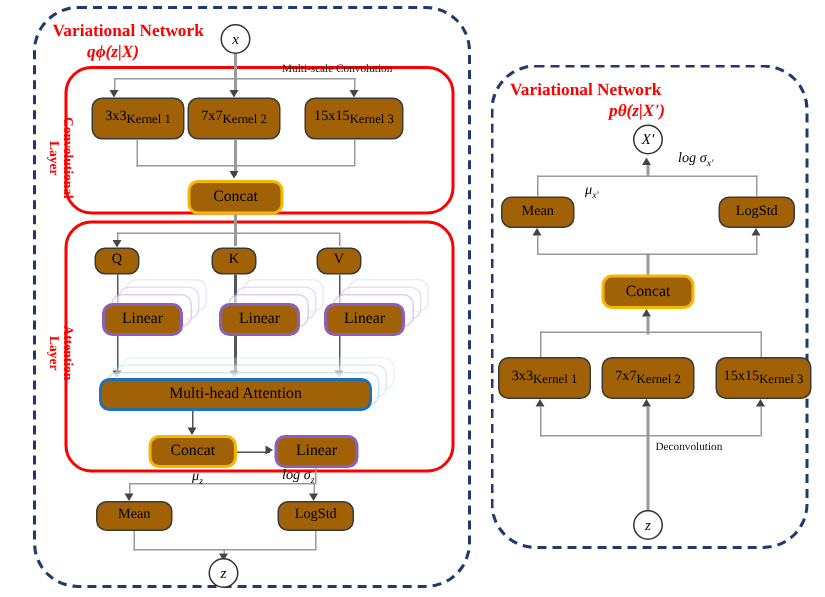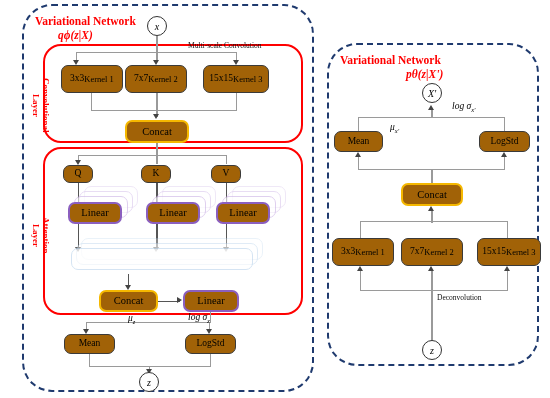--- a/index.html
+++ b/index.html
@@ -164,20 +164,23 @@
   <div class="ln v dk" style="left:156.4px;top:224px;height:26px;"></div>
   <div class="ln v dk" style="left:226px;top:224px;height:26px;"></div>
   <div class="arw dn" style="left:75px;top:247px;"></div>
   <div class="arw dn" style="left:153.4px;top:247px;"></div>
   <div class="arw dn" style="left:223px;top:247px;"></div>
 
   <div class="ghost g-blue" style="left:81px;top:238px;width:182px;height:22px;opacity:.30;"></div>
   <div class="ghost g-blue" style="left:76px;top:243px;width:182px;height:22px;opacity:.45;"></div>
   <div class="ghost g-blue" style="left:71px;top:248px;width:182px;height:22px;opacity:.62;"></div>
 
+  <div class="box b-blue" style="left:66px;top:252px;width:182px;height:22px;">
+    <span class="t11">Multi-head Attention</span>
+  </div>
 
   <div class="ln v dk" style="left:128px;top:274px;height:14px;"></div>
   <div class="arw dn" style="left:125px;top:285px;"></div>
 
   <div class="box b-gold" style="left:99px;top:290px;width:59px;height:22px;">
     <span class="t11">Concat</span>
   </div>
 
   <div class="ln h dk" style="left:158px;top:300.5px;width:22px;"></div>
   <div class="arw rt" style="left:177px;top:297px;"></div>

